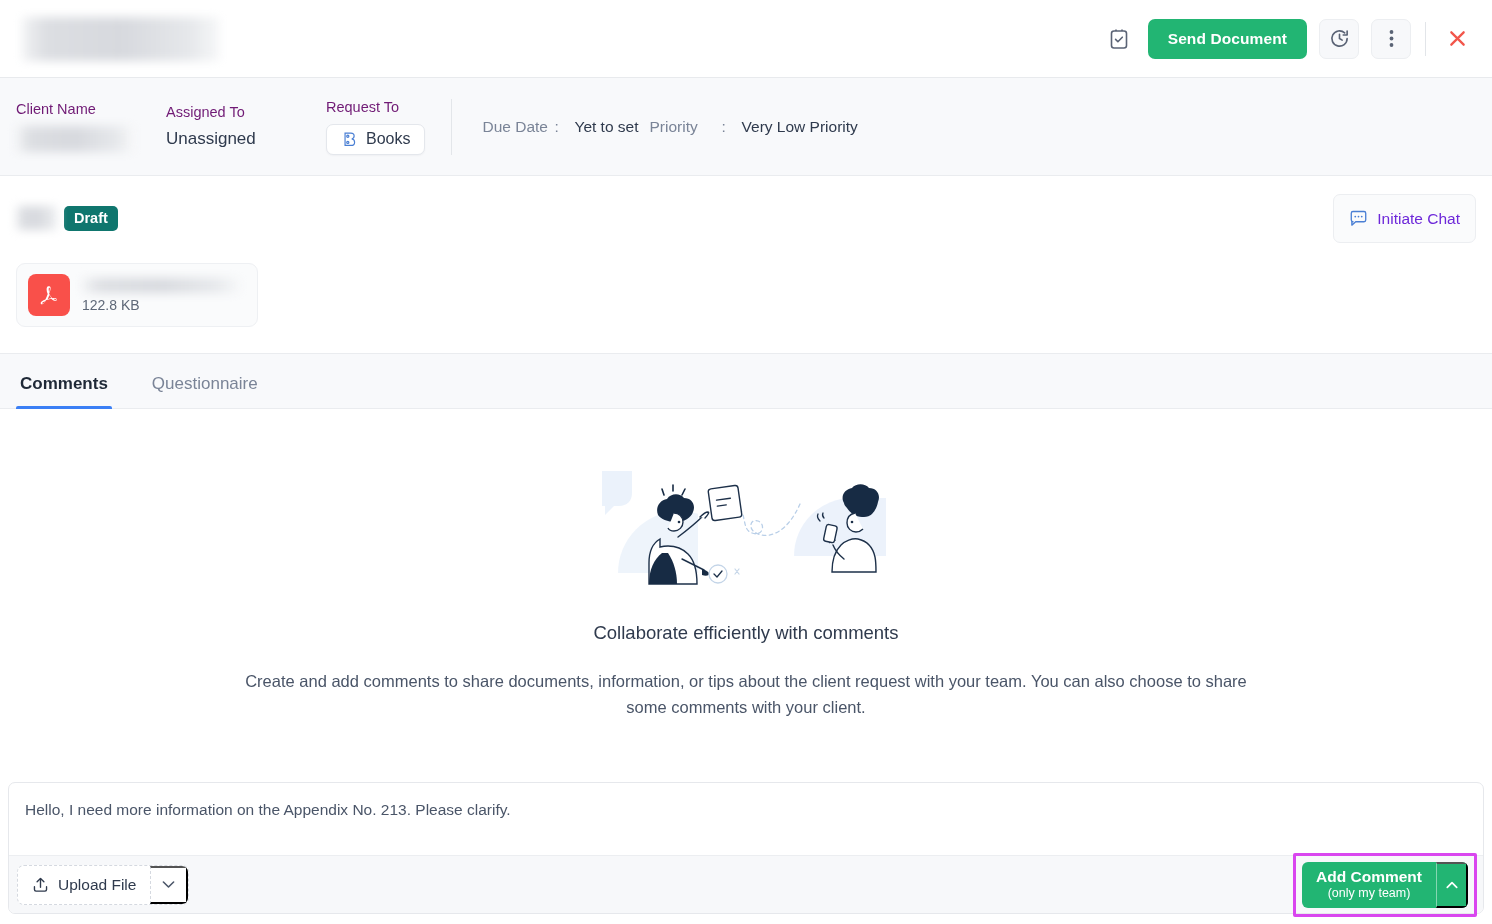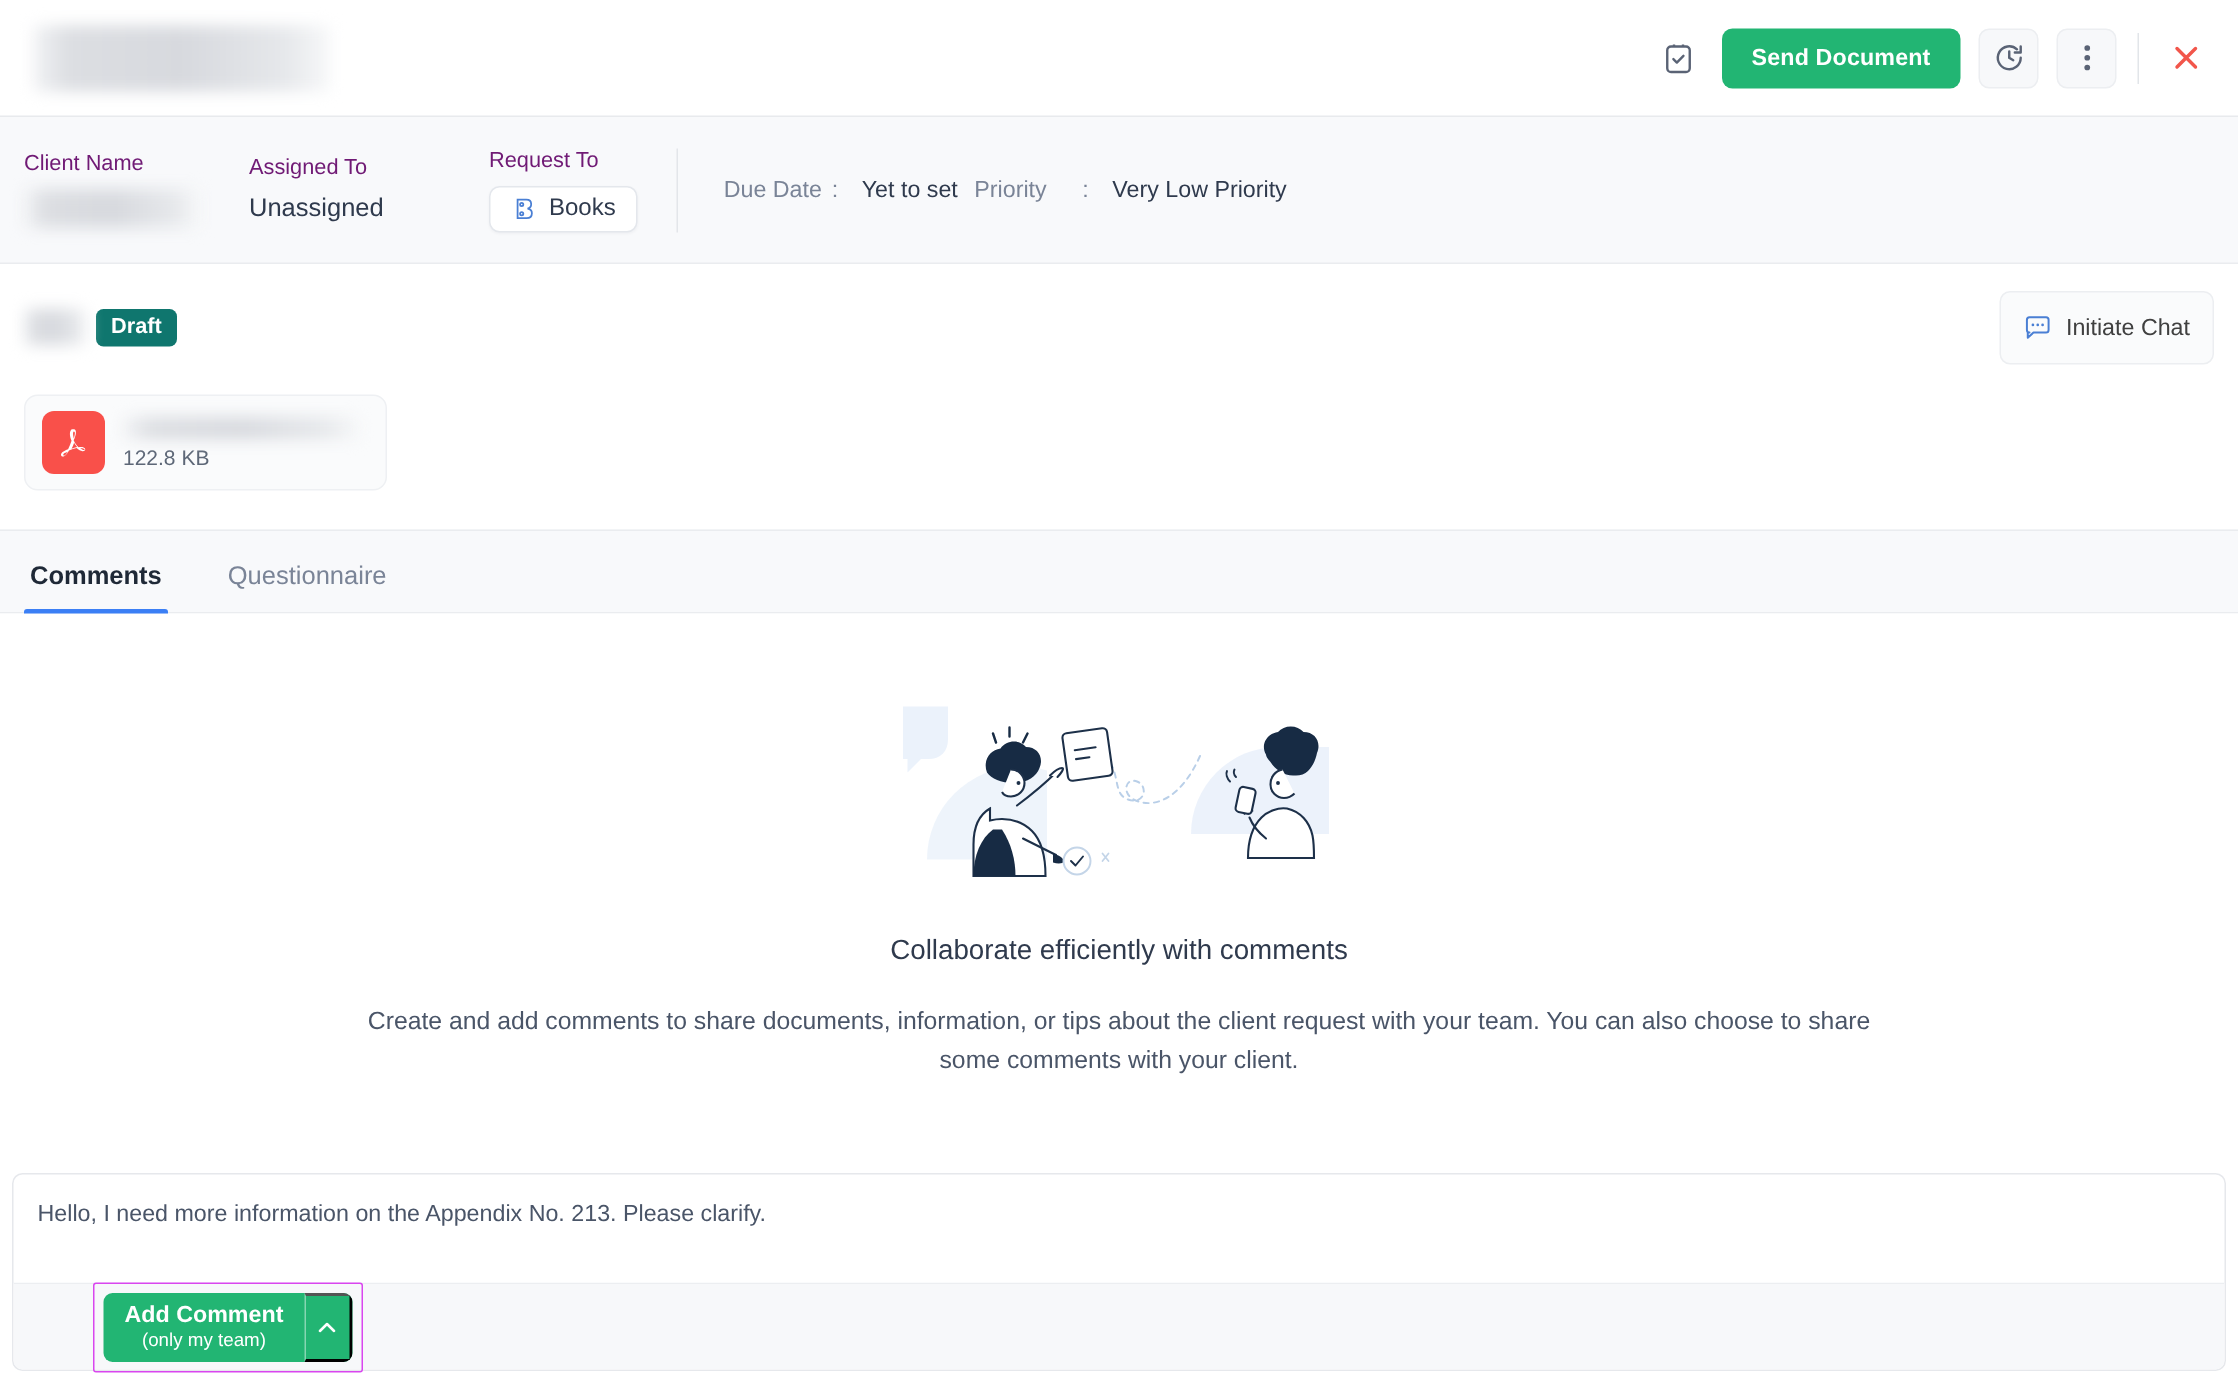--- a/index.html
+++ b/index.html
@@ -138,21 +138,21 @@
     border-radius: 5px;
     line-height: 1.15;
   }
   .chat-btn {
     display: inline-flex; align-items: center; gap: 9px;
     height: 49px; padding: 0 15px;
     background: #fafbfc;
     border: 1px solid #eceef1;
     border-radius: 7px;
     font-size: 15.5px;
-    color: #404040;
+    color: #6d28d9;
     cursor: pointer;
   }
 
   .filecard {
     margin: 20px 0 0 16px;
     width: 242px; height: 64px;
     background: #fafbfc;
     border: 1px solid #eef0f3;
     border-radius: 9px;
     display: flex; align-items: center; gap: 12px;
@@ -262,21 +262,21 @@
   .upload-caret {
     width: 38px;
     display: flex; align-items: center; justify-content: center;
     border-left: 1px dashed #d5d9e0;
     background: transparent; cursor: pointer;
     color: #4a5568;
   }
 
   .addcomment-wrap {
     position: relative;
-    border: 1px solid #d946ef;
+    border: 3px solid #d946ef;
     border-radius: 2px;
     padding: 6px;
     margin-right: -2px;
     margin-left: 45px;
   }
   .addcomment-group {
     display: flex; align-items: stretch;
     height: 46px;
     background: #22b573;
     border-radius: 6px;
@@ -465,20 +465,35 @@
     </svg>
 
     <div class="empty-title">Collaborate efficiently with comments</div>
     <div class="empty-desc">Create and add comments to share documents, information, or tips about the client request with your team. You can also choose to share some comments with your client.</div>
   </div>
 
   <div class="composer">
     <textarea class="composer-text" placeholder="Add a comment" style="">Hello, I need more information on the Appendix No. 213. Please clarify.</textarea>
 
     <div class="composer-footer">
+      <div class="upload-group">
+        <button class="upload-btn">
+          <svg width="17" height="17" viewBox="0 0 18 18" fill="none" stroke="#2f3a4d" stroke-width="1.45" stroke-linecap="round" stroke-linejoin="round">
+            <path d="M9 12V2.8"></path>
+              <path d="M5.4 6.2L9 2.6l3.6 3.6"></path>
+            <path d="M2.6 11.4v3a1.6 1.6 0 0 0 1.6 1.6h9.6a1.6 1.6 0 0 0 1.6-1.6v-3"></path>
+          </svg>
+          <span>Upload File</span>
+        </button>
+        <button class="upload-caret">
+          <svg width="13" height="9" viewBox="0 0 14 9" fill="none" stroke="currentColor" stroke-width="1.7" stroke-linecap="round" stroke-linejoin="round">
+            <path d="M1.5 1.8L7 7.2l5.5-5.4"></path>
+          </svg>
+        </button>
+      </div>
 
       <div class="addcomment-wrap">
         <div class="addcomment-group">
           <button class="addcomment-main">
             <span class="ac-line1">Add Comment</span>
             <span class="ac-line2">(only my team)</span>
           </button>
           <button class="addcomment-caret">
             <svg width="12" height="8" viewBox="0 0 14 9" fill="none" stroke="currentColor" stroke-width="2" stroke-linecap="round" stroke-linejoin="round">
               <path d="M1.5 7.2L7 1.8l5.5 5.4"></path>

